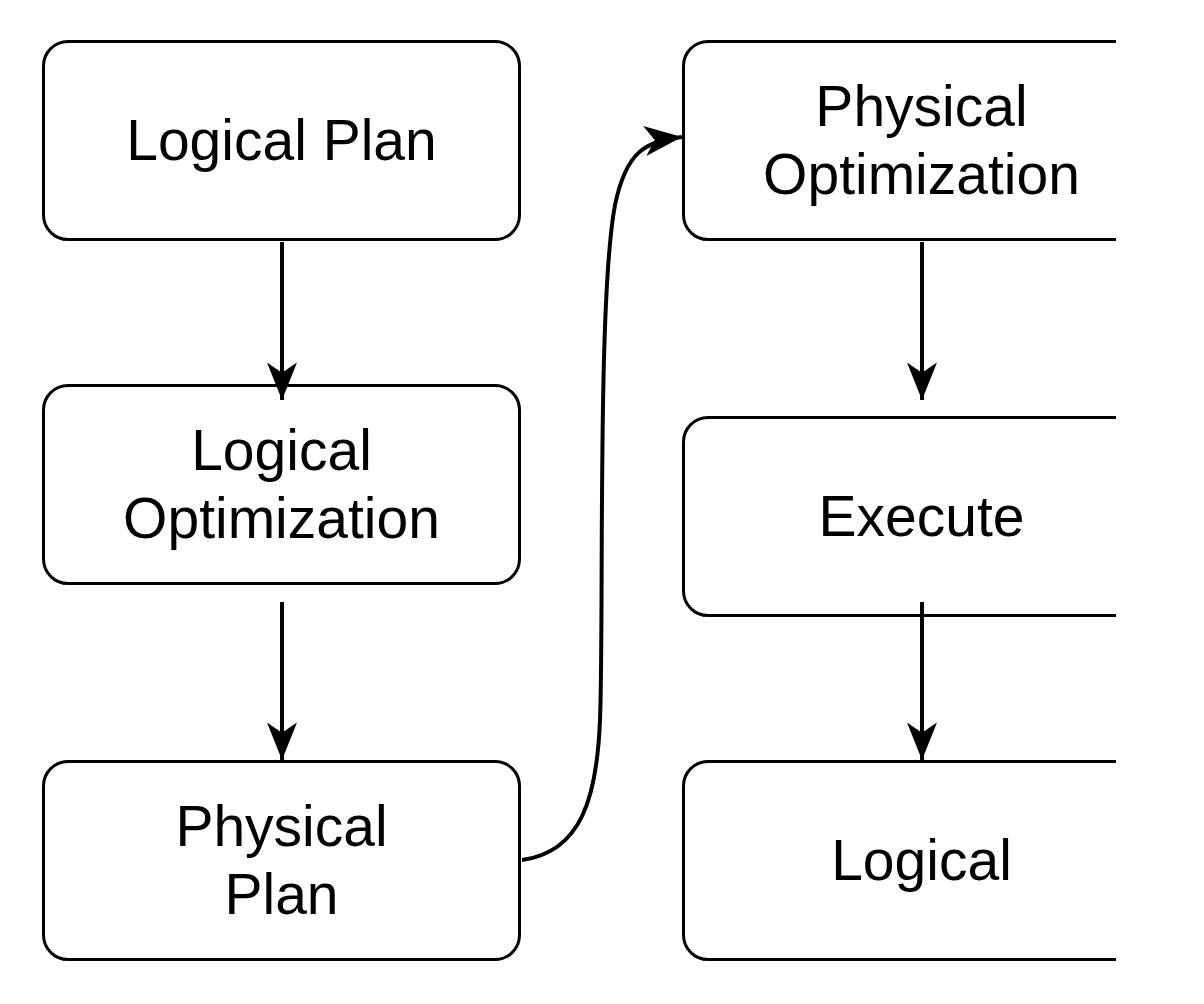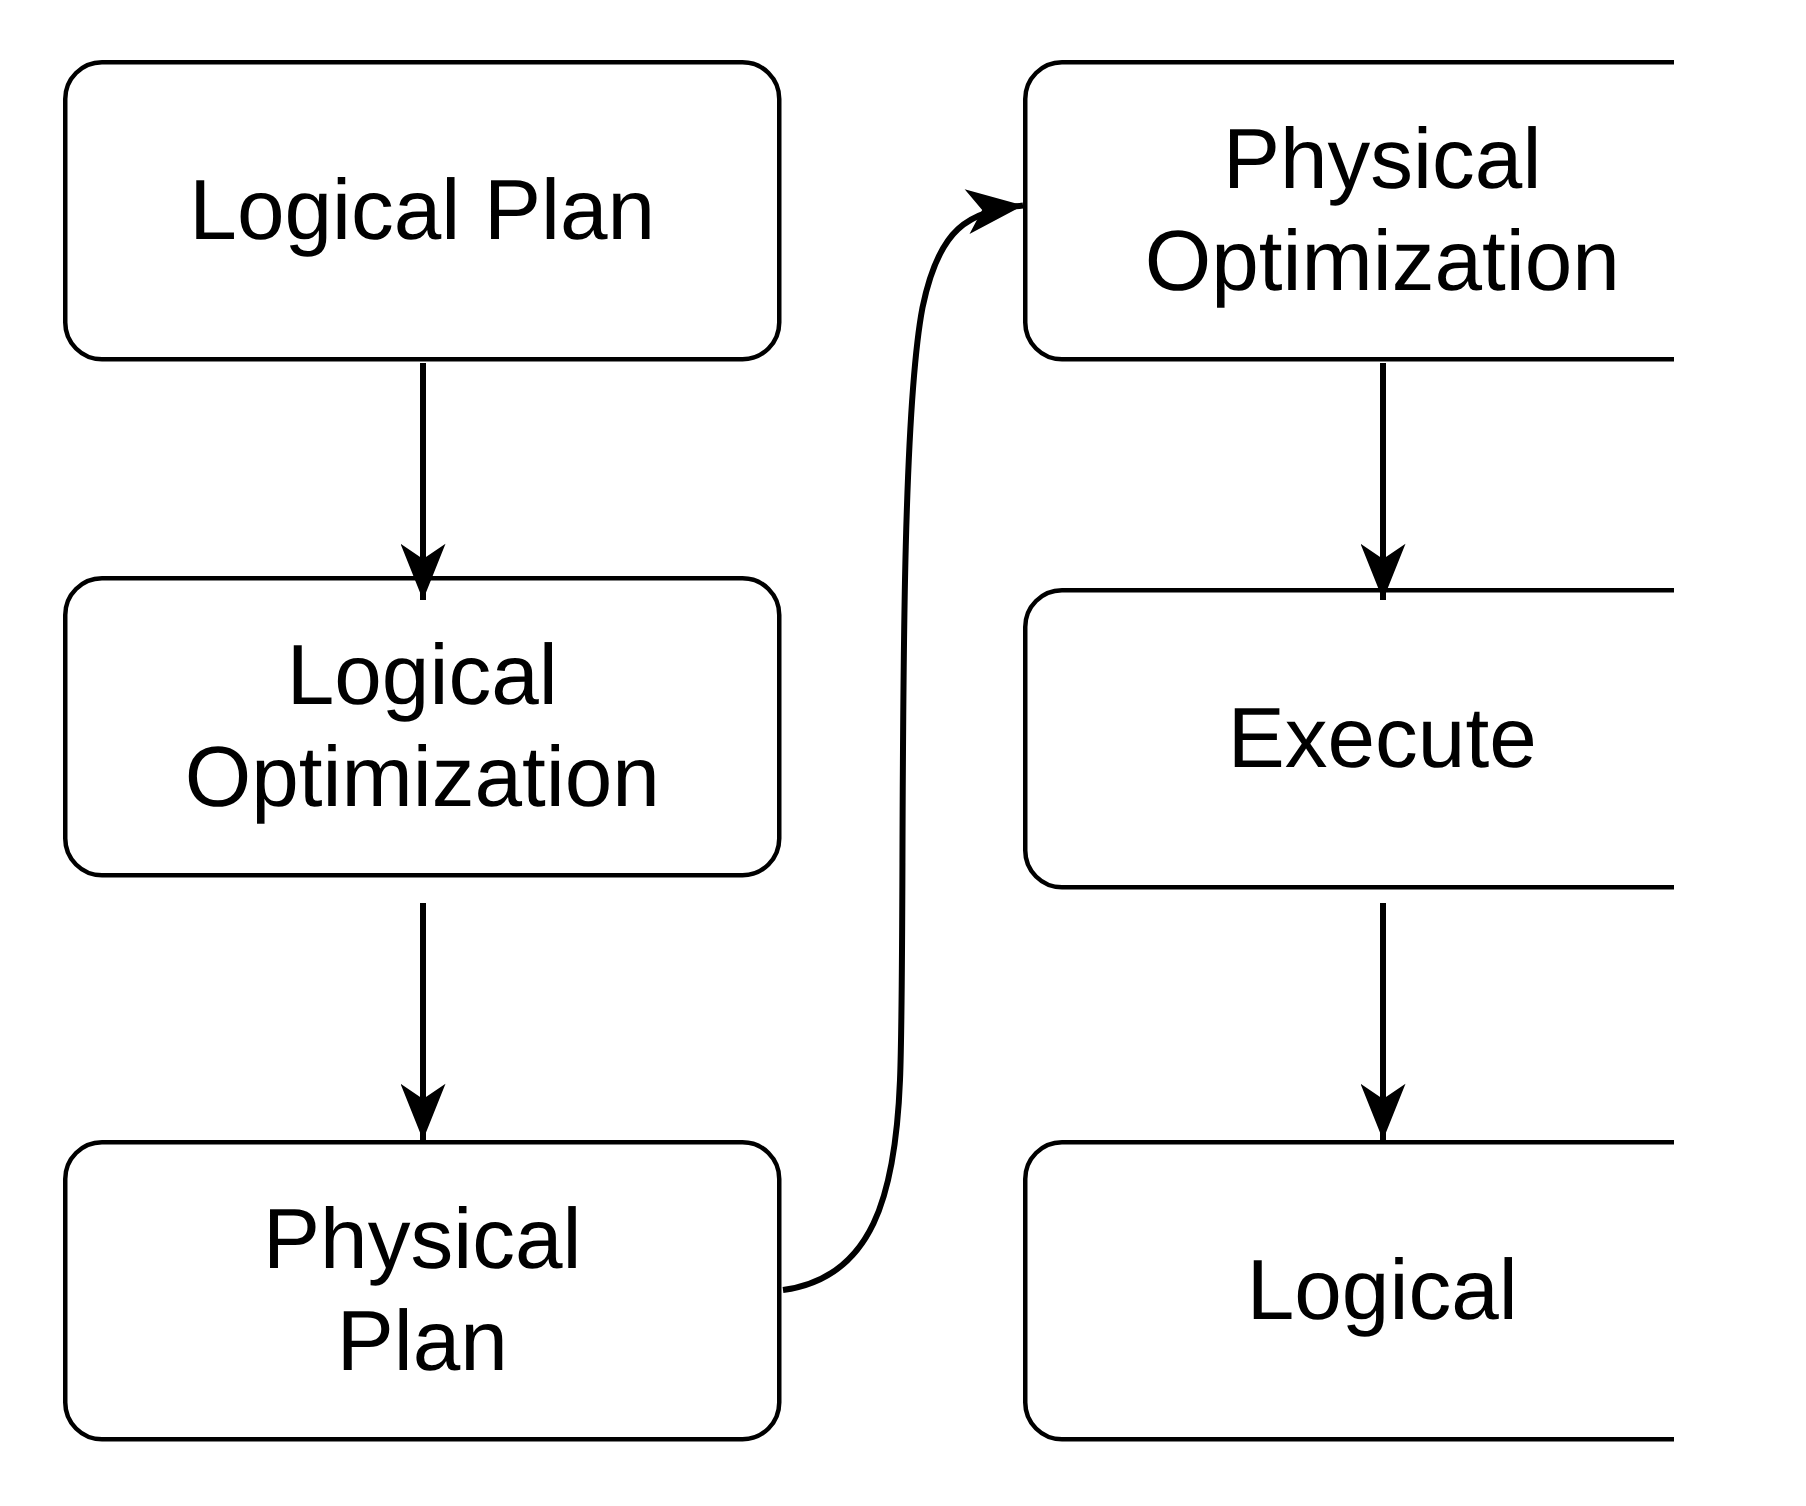--- a/index.html
+++ b/index.html
@@ -32,21 +32,21 @@
     line-height: 1.18;
     color: #000000;
     text-align: center;
     white-space: pre-line;
     letter-spacing: 0px;
   }
   #node-logical-plan          { left: 42px;  top: 40px;  }
   #node-logical-optimization  { left: 42px;  top: 384px; }
   #node-physical-plan         { left: 42px;  top: 760px; }
   #node-physical-optimization { left: 682px; top: 40px;  }
-  #node-execute               { left: 682px; top: 392px; }
+  #node-execute               { left: 682px; top: 416px; }
   #node-result                { left: 682px; top: 760px; }
   .edges {
     position: absolute;
     left: 0;
     top: 0;
     width: 1204px;
     height: 1004px;
     pointer-events: none;
   }
   .edge {

